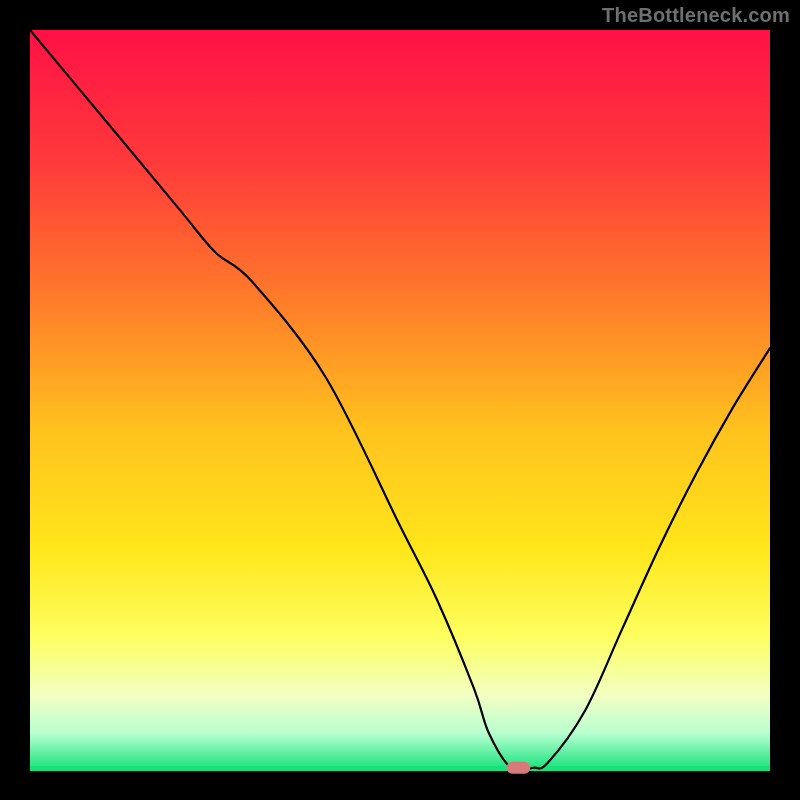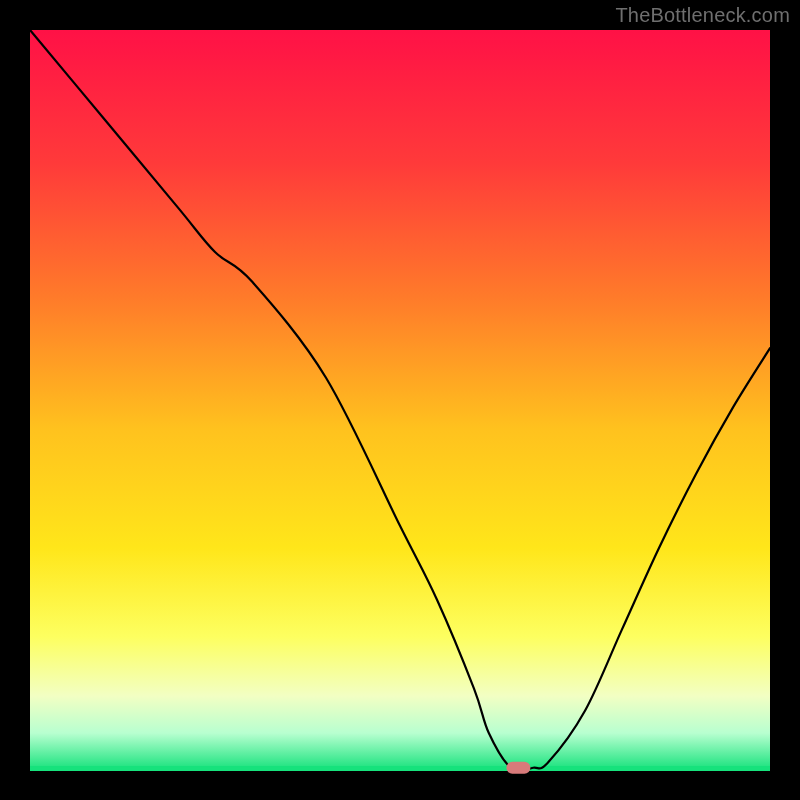--- a/index.html
+++ b/index.html
@@ -14,21 +14,21 @@
     position: relative;
     width: 800px;
     height: 800px;
   }
   .watermark {
     position: absolute;
     top: 4px;
     right: 10px;
     font-family: Arial, Helvetica, sans-serif;
     font-size: 20px;
-    font-weight: 400;
+    font-weight: 700;
     color: #6f6f6f;
     letter-spacing: 0.2px;
     z-index: 10;
   }
   svg {
     display: block;
   }
 </style>
 </head>
 <body>

